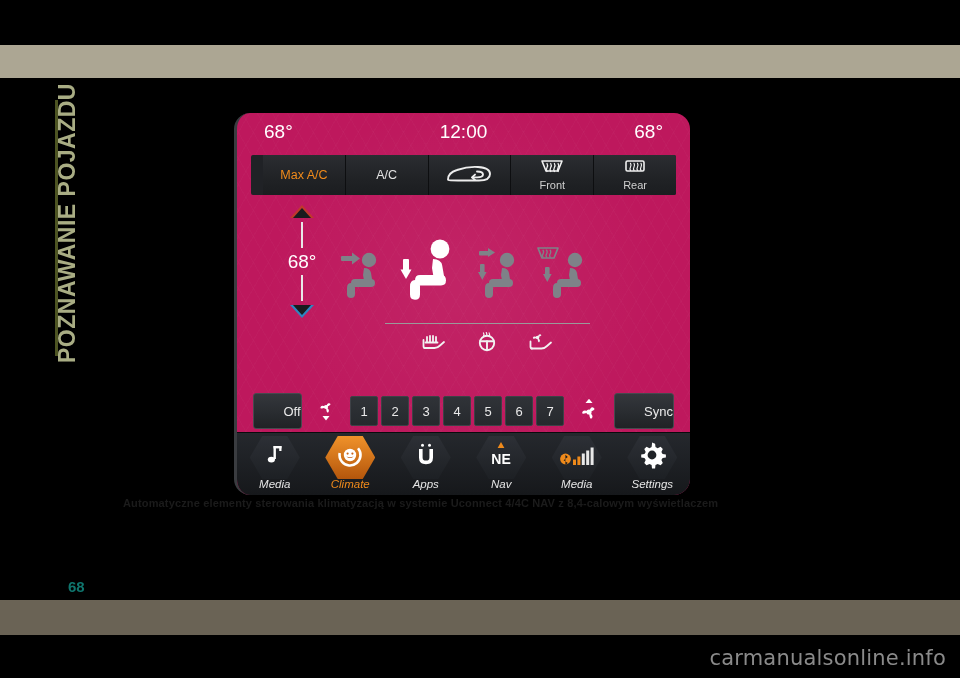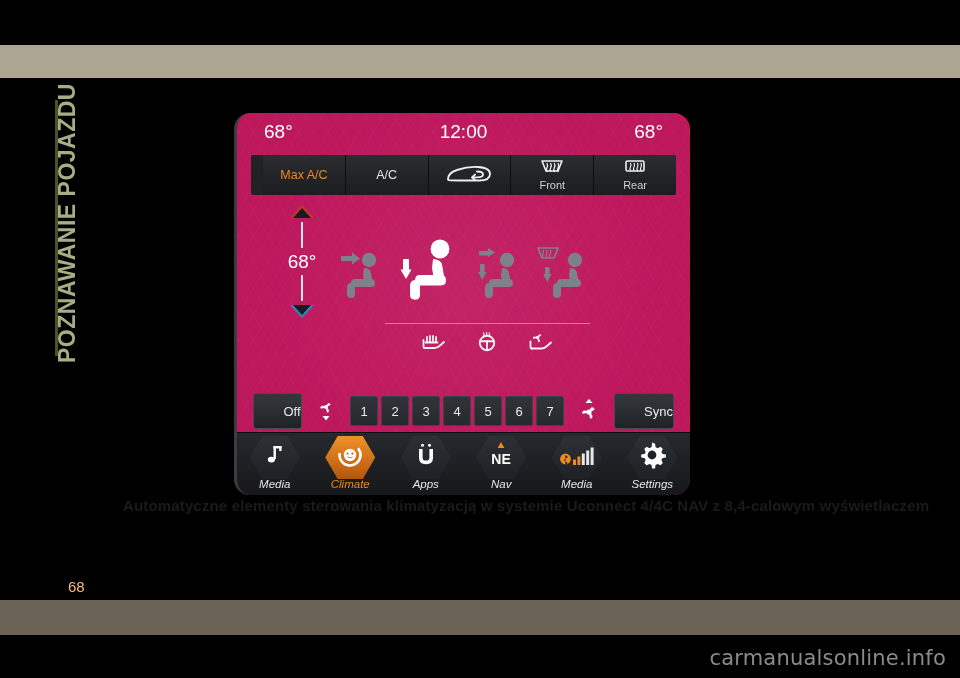--- a/index.html
+++ b/index.html
@@ -11,25 +11,25 @@
   .band-bottom{position:absolute;left:0;top:600px;width:960px;height:35px;background:#6a6355;}
 
   .side-title{
     position:absolute; left:-74px; top:206px; width:290px; height:34px;
     transform:rotate(-90deg); transform-origin:center center;
     color:#a9ad84; font-size:23px; font-weight:bold; letter-spacing:.5px;
     white-space:nowrap; text-align:center;
   }
   .side-rule{position:absolute;left:55px;top:100px;width:3px;height:256px;background:#4d5422;}
 
-  .page-num{position:absolute;left:68px;top:578px;font-size:15px;font-weight:normal;color:#fdba74;}
+  .page-num{position:absolute;left:68px;top:578px;font-size:15px;font-weight:bold;color:#0f766e;}
 
   .caption{
     position:absolute;left:123px;top:497px;width:730px;
-    font-size:15px;font-weight:bold;color:#1b1b1b;letter-spacing:.15px;white-space:nowrap;
+    font-size:11px;font-weight:bold;color:#1b1b1b;letter-spacing:.15px;white-space:nowrap;
   }
 
   .watermark{
     position:absolute;right:14px;top:646px;font-size:21px;color:#8a8a8a;
     letter-spacing:.2px;font-family:"DejaVu Sans", sans-serif;
   }
 
   
   .screen{
     position:absolute; left:234px; top:113px; width:456px; height:382px;

